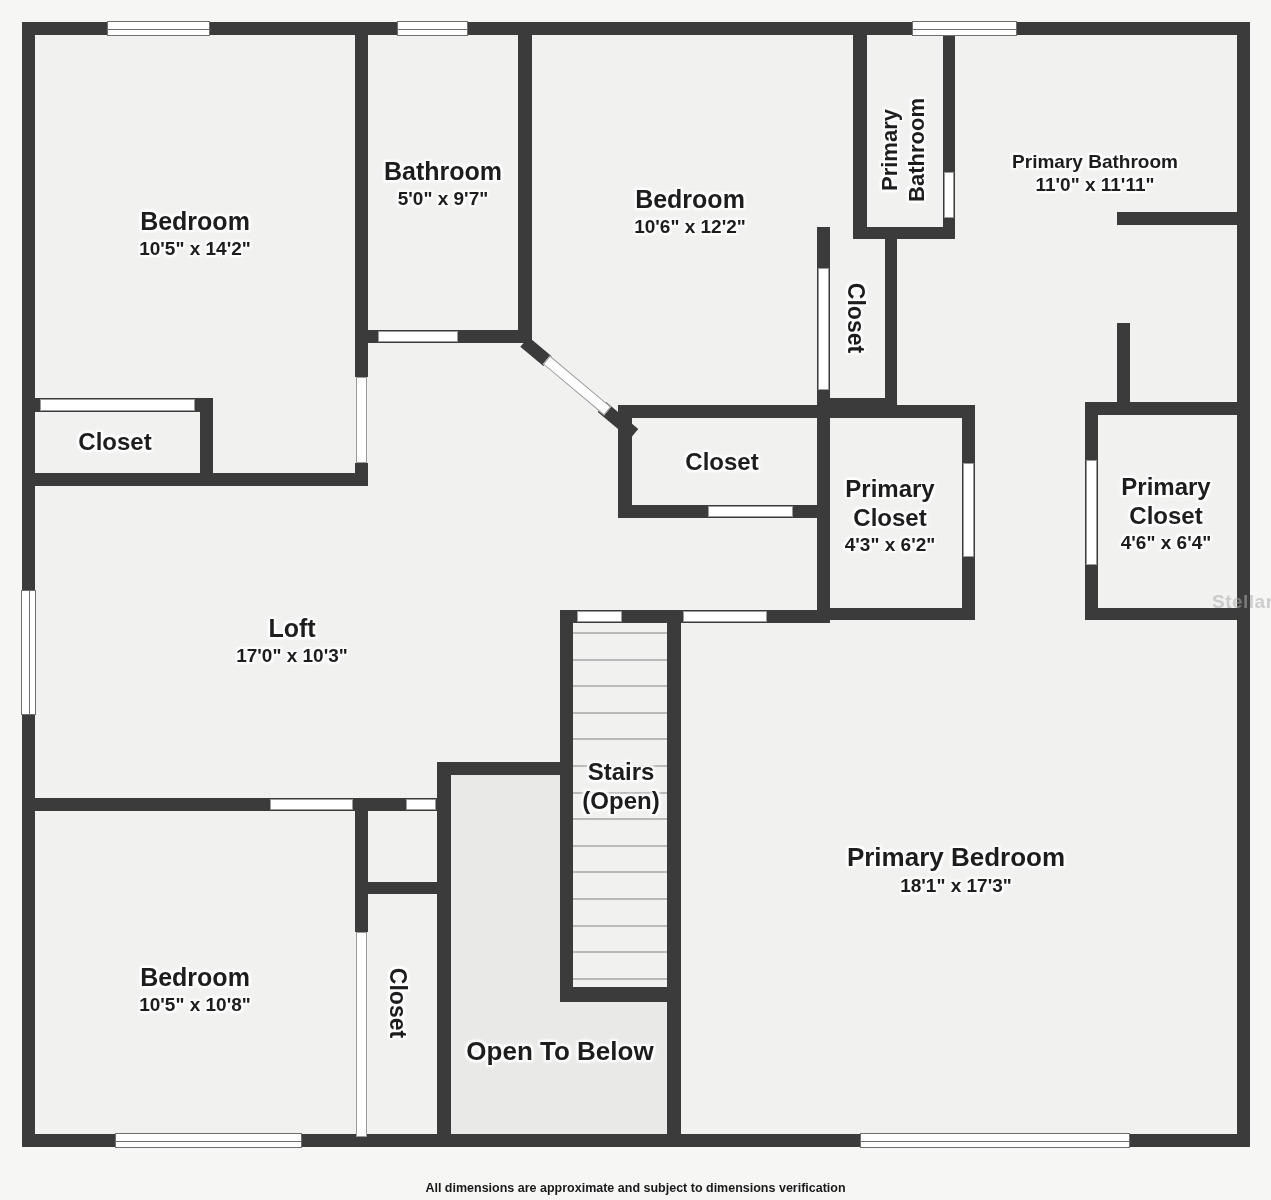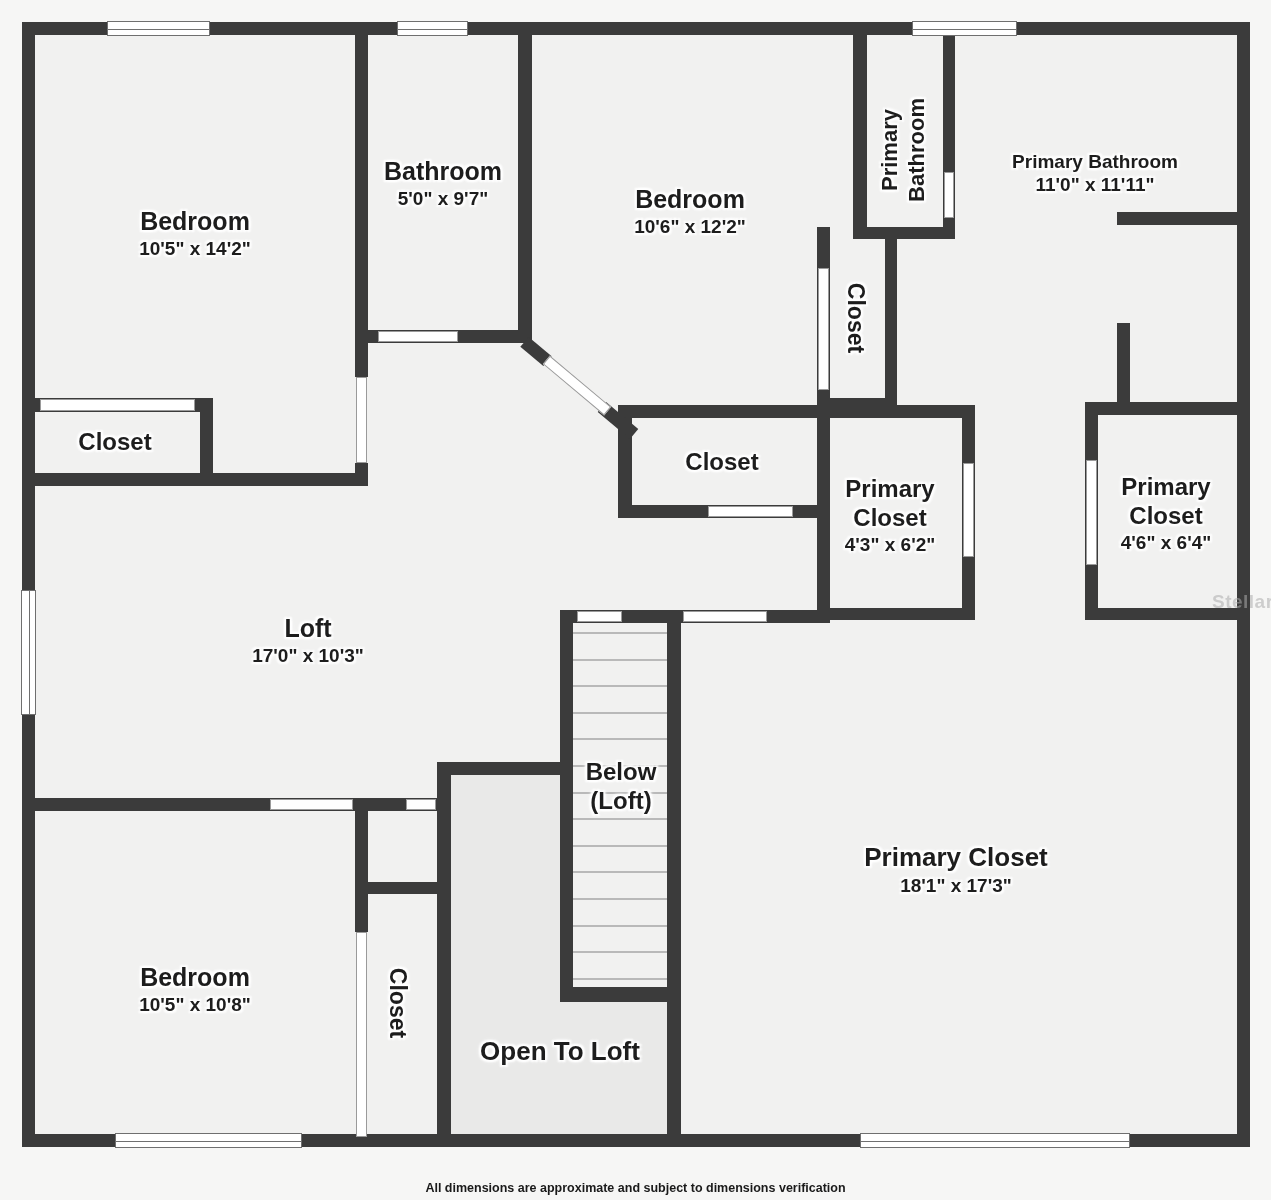--- a/index.html
+++ b/index.html
@@ -146,38 +146,38 @@
       <div class="room-label" style="left: 890px; top: 515px; transform: translate(-50%, -50%) rotate(0deg);">
         <div style="font-size: 24px;">Primary</div>
         <div style="font-size: 24px;">Closet</div>
         <div style="font-size: 19px;">4'3" x 6'2"</div>
       </div>
       <div class="room-label" style="left: 1166px; top: 513px; transform: translate(-50%, -50%) rotate(0deg);">
         <div style="font-size: 24px;">Primary</div>
         <div style="font-size: 24px;">Closet</div>
         <div style="font-size: 19px;">4'6" x 6'4"</div>
       </div>
-      <div class="room-label" style="left: 308px; top: 640px; transform: translate(-50%, -50%) rotate(0deg);">
+      <div class="room-label" style="left: 292px; top: 640px; transform: translate(-50%, -50%) rotate(0deg);">
         <div style="font-size: 25px;">Loft</div>
         <div style="font-size: 19px;">17'0" x 10'3"</div>
       </div>
       <div class="room-label" style="left: 621px; top: 786px; transform: translate(-50%, -50%) rotate(0deg);">
-        <div style="font-size: 24px;">Below</div>
-        <div style="font-size: 24px;">(Loft)</div>
+        <div style="font-size: 24px;">Stairs</div>
+        <div style="font-size: 24px;">(Open)</div>
       </div>
       <div class="room-label" style="left: 956px; top: 869px; transform: translate(-50%, -50%) rotate(0deg);">
-        <div style="font-size: 26px;">Primary Closet</div>
+        <div style="font-size: 26px;">Primary Bedroom</div>
         <div style="font-size: 19px;">18'1" x 17'3"</div>
       </div>
       <div class="room-label" style="left: 195px; top: 989px; transform: translate(-50%, -50%) rotate(0deg);">
         <div style="font-size: 25px;">Bedroom</div>
         <div style="font-size: 19px;">10'5" x 10'8"</div>
       </div>
       <div class="room-label" style="left: 398px; top: 1003px; transform: translate(-50%, -50%) rotate(90deg);">
         <div style="font-size: 23px;">Closet</div>
       </div>
       <div class="room-label" style="left: 560px; top: 1052px; transform: translate(-50%, -50%) rotate(0deg);">
-        <div style="font-size: 26px;">Open To Loft</div>
+        <div style="font-size: 26px;">Open To Below</div>
       </div>
     </div>
   <div id="watermark">StellarMLS</div>
   <div id="footer-text">All dimensions are approximate and subject to dimensions verification</div>
 </div>
 
 </body></html>

